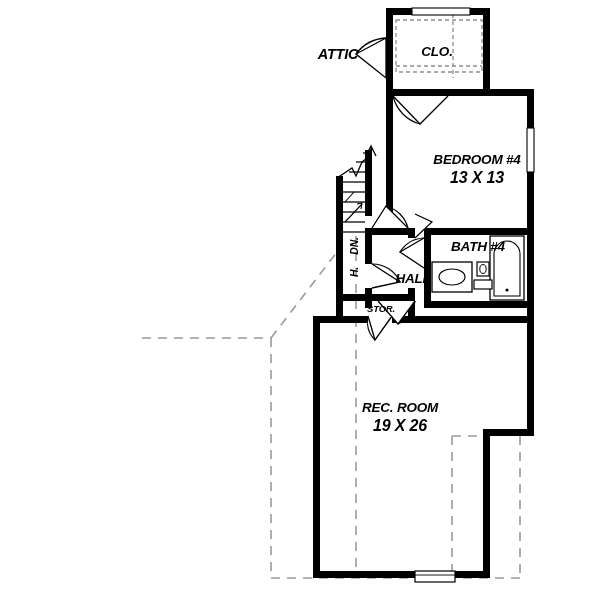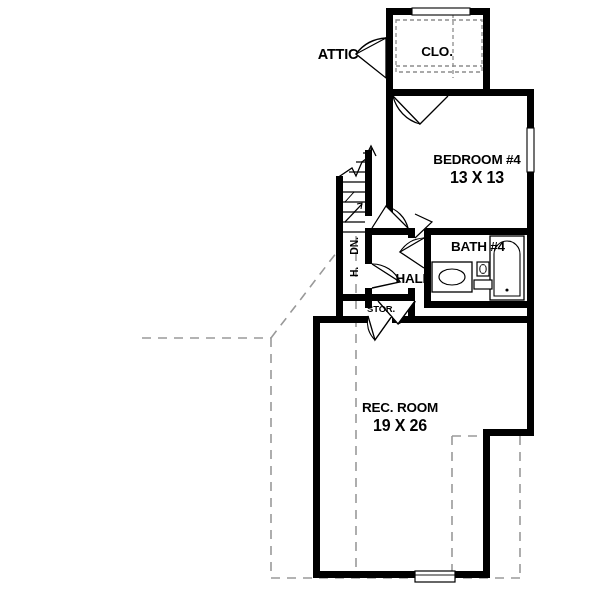--- a/index.html
+++ b/index.html
@@ -11,20 +11,21 @@
     width: 600px;
     height: 600px;
     font-family: "Liberation Sans", sans-serif;
     overflow: hidden;
   }
   #plan-root {
     position: relative;
     width: 600px;
     height: 600px;
     background: #ffffff;
+    font-style: italic;
   }
   svg#floorplan {
     display: block;
     width: 600px;
     height: 600px;
   }
   .rm-label {
     font-family: "Liberation Sans", sans-serif;
     font-weight: bold;
     fill: #000000;

